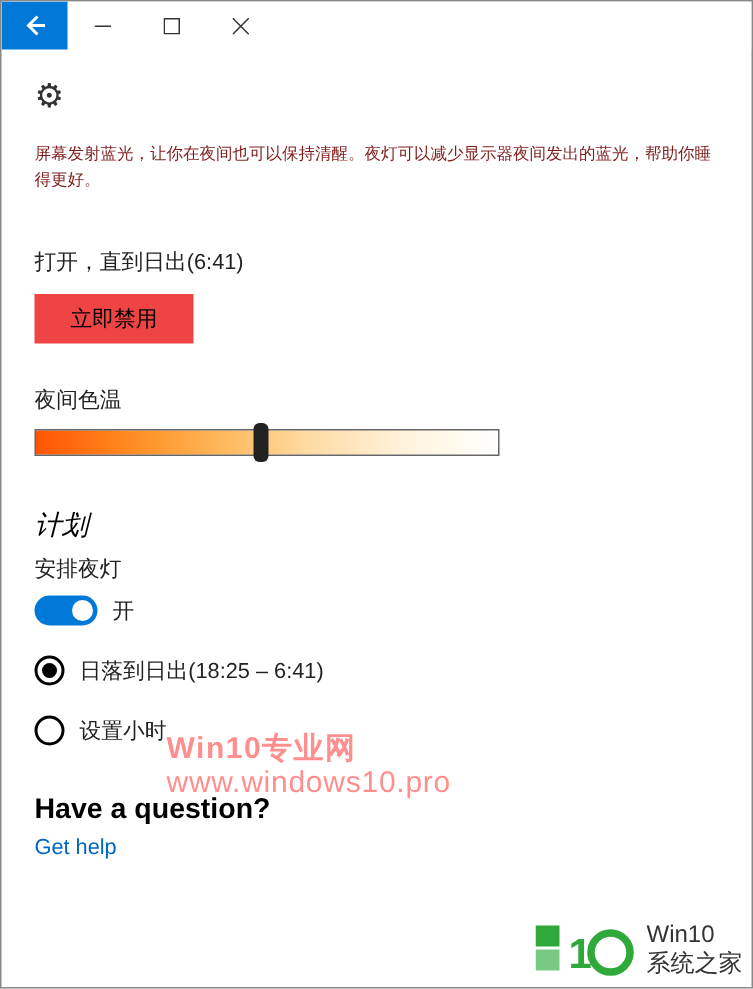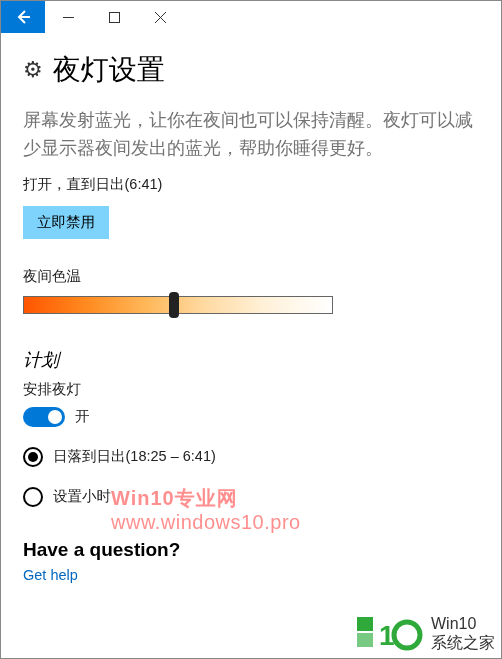--- a/index.html
+++ b/index.html
@@ -63,35 +63,35 @@
       font-size: 22px;
       margin-right: 10px;
       color: #333;
     }
     .page-title {
       font-size: 28px;
       font-weight: 400;
       color: #000;
     }
     .desc {
-      font-size: 18px;
-      color: #737373;
+      font-size: 11px;
+      color: #7f1d1d;
       line-height: 1.55;
-      margin-bottom: 12px;
+      margin-bottom: 36px;
     }
     .status-line {
       font-size: 14.5px;
       color: #222;
       margin-bottom: 12px;
     }
     .grey-btn {
       display: inline-block;
-      background: #7dd3fc;
+      background: #ef4444;
       border: none;
-      padding: 7px 14px;
+      padding: 7px 24px;
       font-size: 14.5px;
       color: #000;
       cursor: pointer;
       margin-bottom: 28px;
     }
     .section-label {
       font-size: 14.5px;
       color: #222;
       margin-bottom: 10px;
     }
@@ -258,21 +258,20 @@
       <svg width="11" height="11" viewBox="0 0 11 11">
           <path d="M0 0 L11 11 M11 0 L0 11" stroke="#333" stroke-width="1"></path>
         </svg>
     </div>
   </div>
 </div>
 
 <div class="content">
   <div class="page-title-row">
     <span class="gear-icon">⚙</span>
-    <h1 class="page-title">夜灯设置</h1>
   </div>
 
   <p class="desc">屏幕发射蓝光，让你在夜间也可以保持清醒。夜灯可以减少显示器夜间发出的蓝光，帮助你睡得更好。</p>
 
   <div class="status-line">打开，直到日出(6:41)</div>
 
   <button class="grey-btn">立即禁用</button>
 
   <div class="section-label">夜间色温</div>
   <div class="slider-wrap">

